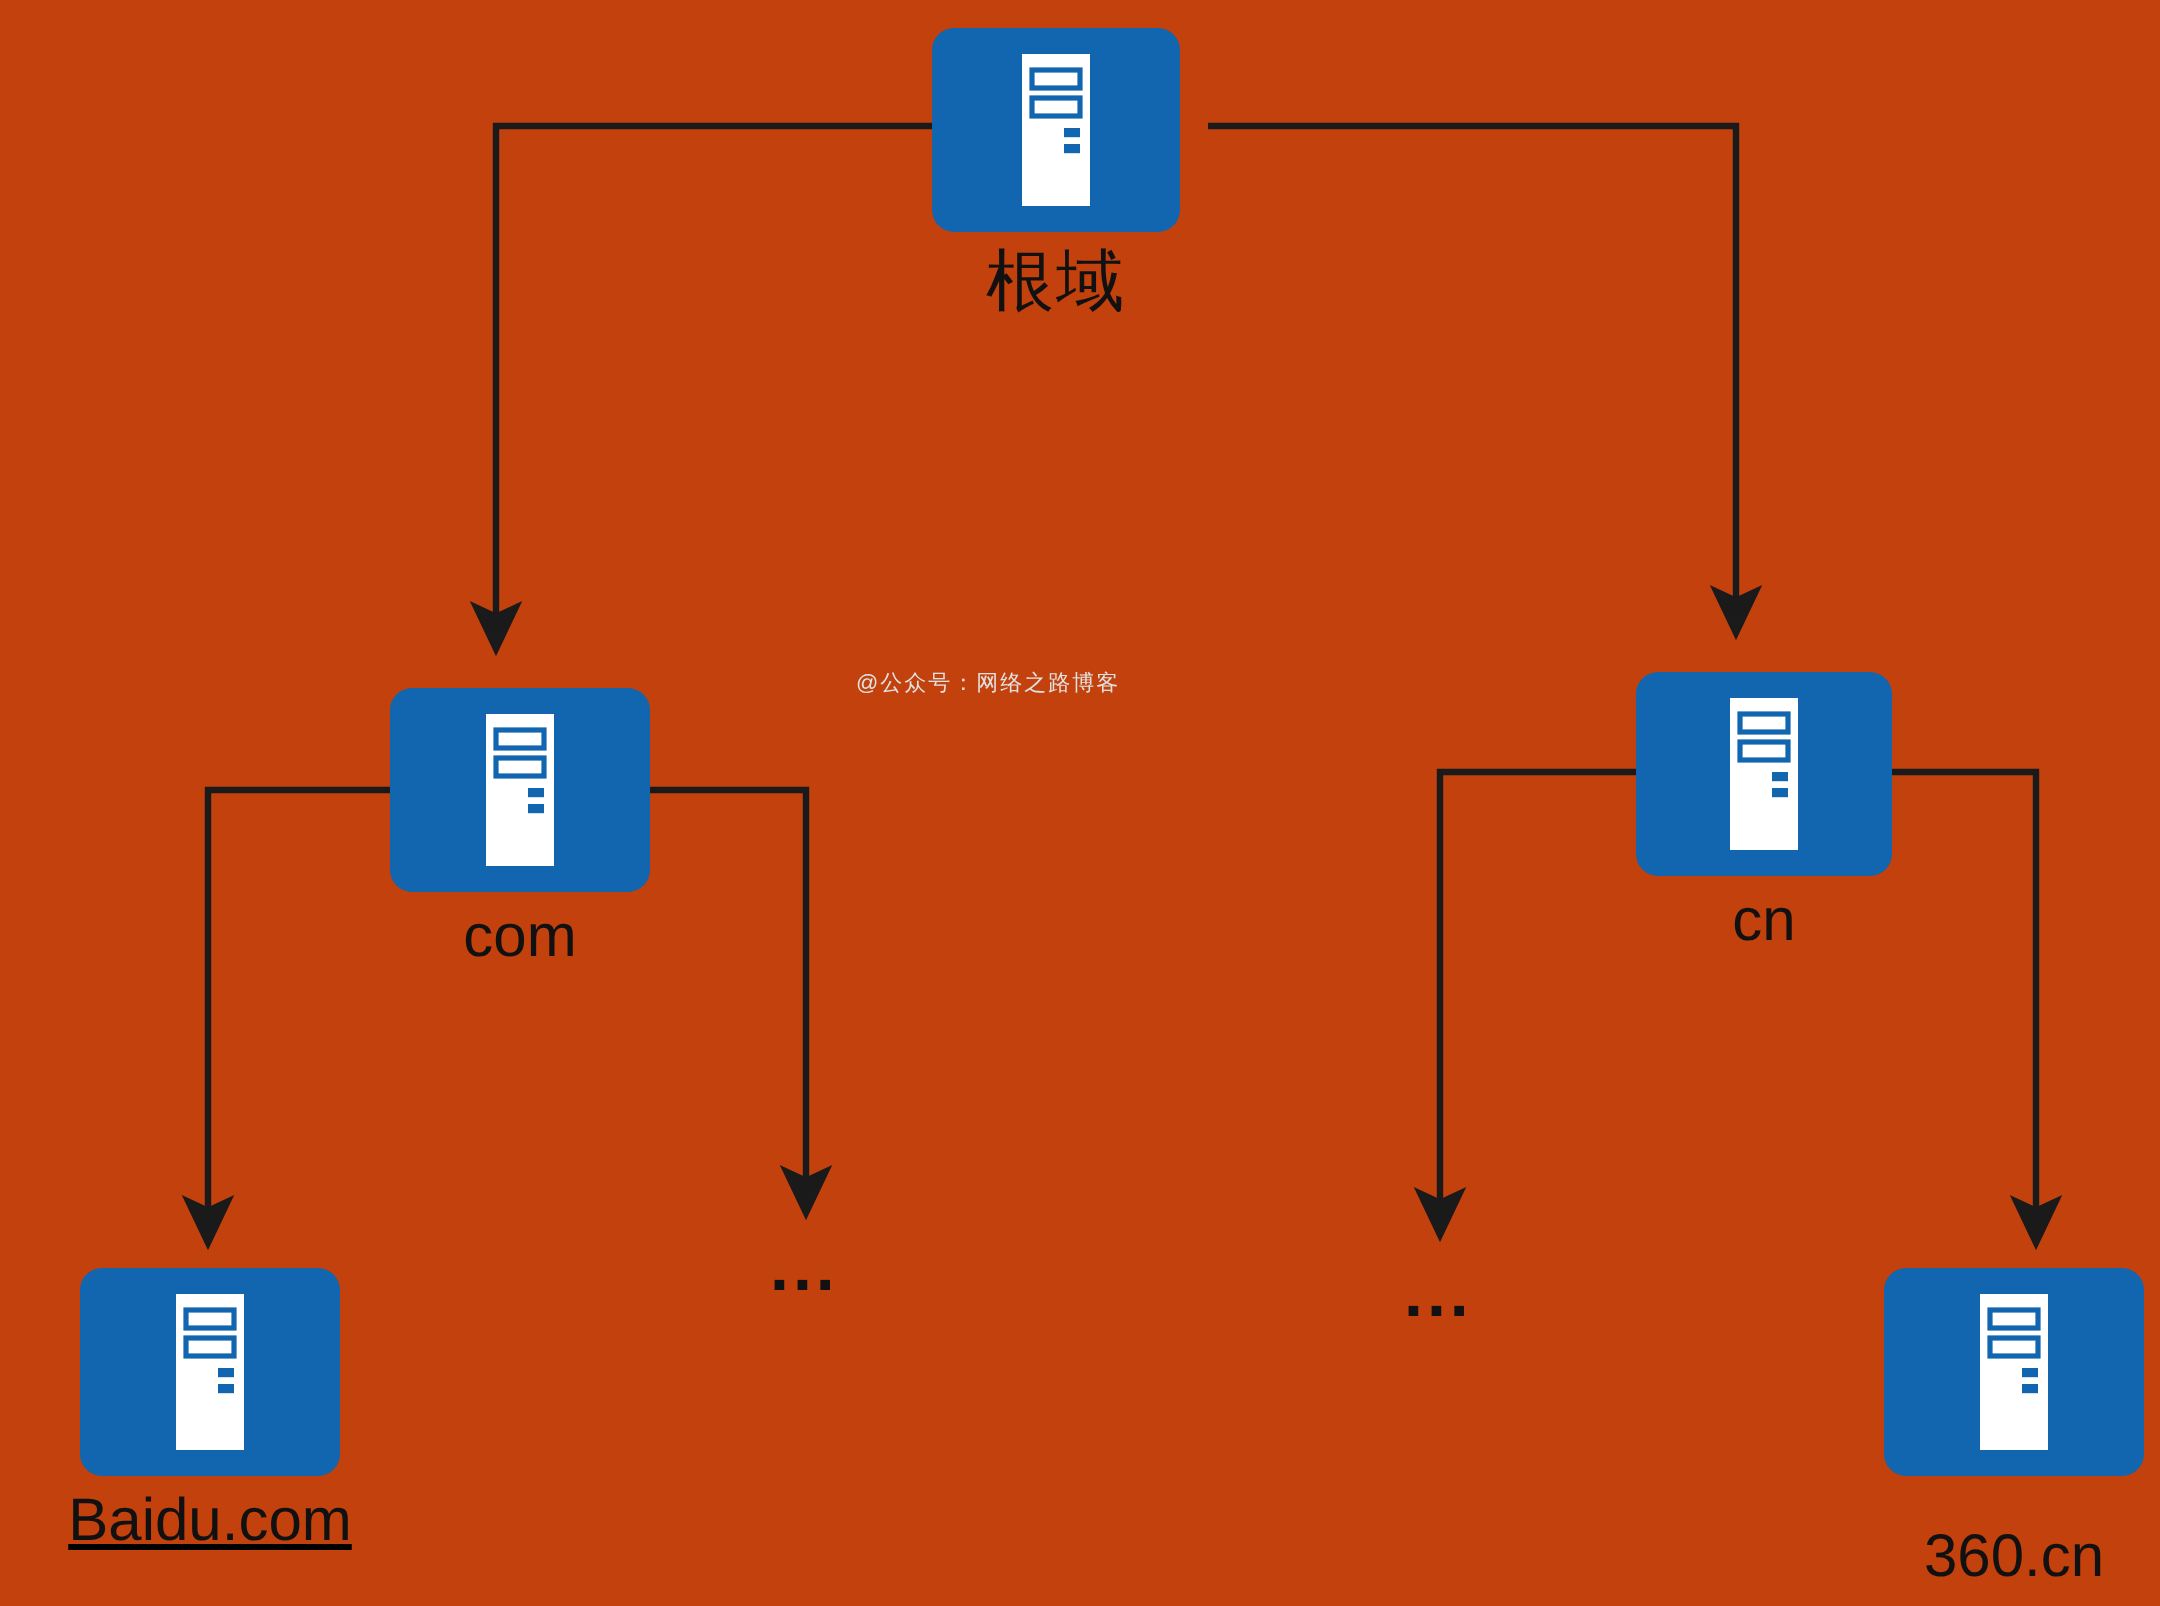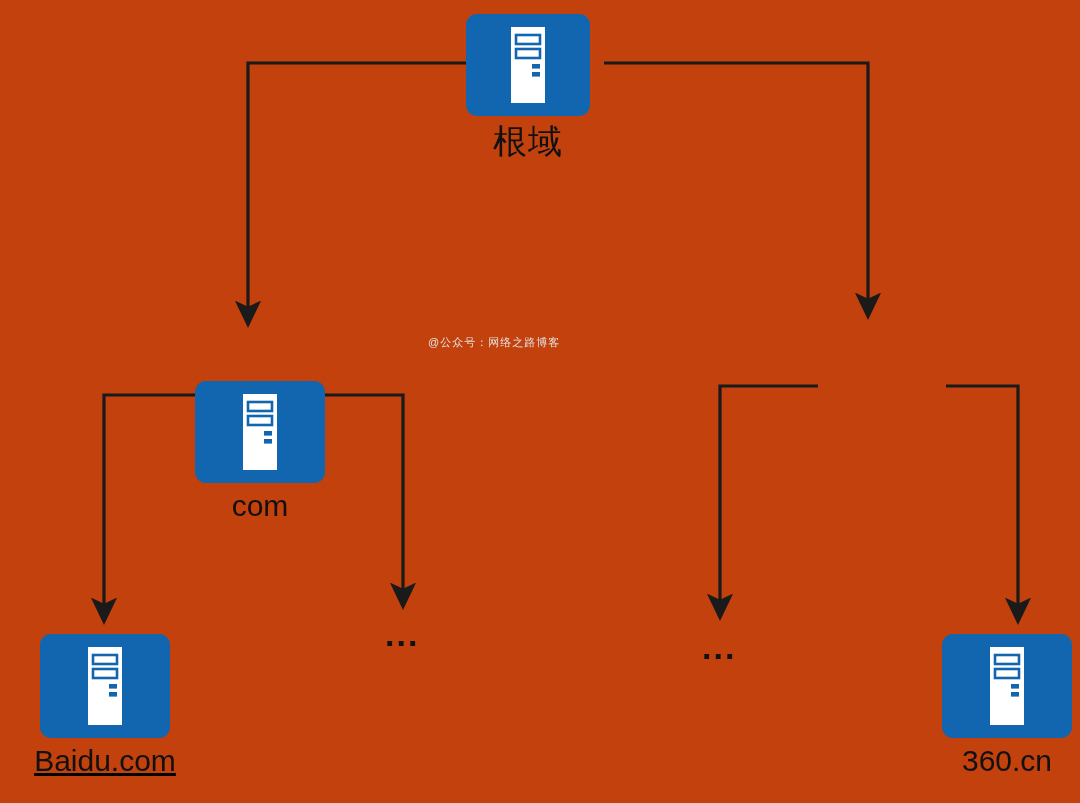--- a/index.html
+++ b/index.html
@@ -95,46 +95,57 @@
       <rect x="0" y="0" width="124" height="102" rx="11" ry="11" fill="#1266b0"></rect>
       <rect x="45" y="13" width="34" height="76" fill="#ffffff"></rect>
       <rect x="50" y="21" width="24" height="9" fill="#ffffff" stroke="#1266b0" stroke-width="2.6"></rect>
       <rect x="50" y="35" width="24" height="9" fill="#ffffff" stroke="#1266b0" stroke-width="2.6"></rect>
       <rect x="66" y="50" width="8" height="4.6" fill="#1266b0"></rect>
       <rect x="66" y="58" width="8" height="4.6" fill="#1266b0"></rect>
     </svg>
     <div class="node-label cjk">根域</div>
   </div>
 
-  <div class="node" style="left:195px; top:344px; width:130px;margin-top:37px;">
+  <div class="node" style="left:195px; top:344px; width:130px;">
     <svg class="node-icon" width="130" height="102" viewBox="0 0 130 102">
       <rect x="0" y="0" width="130" height="102" rx="11" ry="11" fill="#1266b0"></rect>
       <rect x="48" y="13" width="34" height="76" fill="#ffffff"></rect>
       <rect x="53" y="21" width="24" height="9" fill="#ffffff" stroke="#1266b0" stroke-width="2.6"></rect>
       <rect x="53" y="35" width="24" height="9" fill="#ffffff" stroke="#1266b0" stroke-width="2.6"></rect>
       <rect x="69" y="50" width="8" height="4.6" fill="#1266b0"></rect>
       <rect x="69" y="58" width="8" height="4.6" fill="#1266b0"></rect>
     </svg>
     <div class="node-label">com</div>
   </div>
 
+  <div class="node" style="left:818px; top:336px; width:128px;">
+    <svg class="node-icon" width="128" height="102" viewBox="0 0 128 102">
+      <rect x="0" y="0" width="128" height="102" rx="11" ry="11" fill="#1266b0"></rect>
+      <rect x="47" y="13" width="34" height="76" fill="#ffffff"></rect>
+      <rect x="52" y="21" width="24" height="9" fill="#ffffff" stroke="#1266b0" stroke-width="2.6"></rect>
+      <rect x="52" y="35" width="24" height="9" fill="#ffffff" stroke="#1266b0" stroke-width="2.6"></rect>
+      <rect x="68" y="50" width="8" height="4.6" fill="#1266b0"></rect>
+      <rect x="68" y="58" width="8" height="4.6" fill="#1266b0"></rect>
+    </svg>
+    <div class="node-label">cn</div>
+  </div>
 
   <div class="node" style="left:40px; top:634px; width:130px;text-decoration:underline;">
     <svg class="node-icon" width="130" height="104" viewBox="0 0 130 104">
       <rect x="0" y="0" width="130" height="104" rx="11" ry="11" fill="#1266b0"></rect>
       <rect x="48" y="13" width="34" height="78" fill="#ffffff"></rect>
       <rect x="53" y="21" width="24" height="9" fill="#ffffff" stroke="#1266b0" stroke-width="2.6"></rect>
       <rect x="53" y="35" width="24" height="9" fill="#ffffff" stroke="#1266b0" stroke-width="2.6"></rect>
       <rect x="69" y="50" width="8" height="4.6" fill="#1266b0"></rect>
       <rect x="69" y="58" width="8" height="4.6" fill="#1266b0"></rect>
     </svg>
     <div class="node-label">Baidu.com</div>
   </div>
 
-  <div class="node" style="left:942px; top:634px; width:130px;">
+  <div class="node" style="left:942px; top:634px; width:130px;gap:18px;">
     <svg class="node-icon" width="130" height="104" viewBox="0 0 130 104">
       <rect x="0" y="0" width="130" height="104" rx="11" ry="11" fill="#1266b0"></rect>
       <rect x="48" y="13" width="34" height="78" fill="#ffffff"></rect>
       <rect x="53" y="21" width="24" height="9" fill="#ffffff" stroke="#1266b0" stroke-width="2.6"></rect>
       <rect x="53" y="35" width="24" height="9" fill="#ffffff" stroke="#1266b0" stroke-width="2.6"></rect>
       <rect x="69" y="50" width="8" height="4.6" fill="#1266b0"></rect>
       <rect x="69" y="58" width="8" height="4.6" fill="#1266b0"></rect>
     </svg>
     <div class="node-label">360.cn</div>
   </div>

